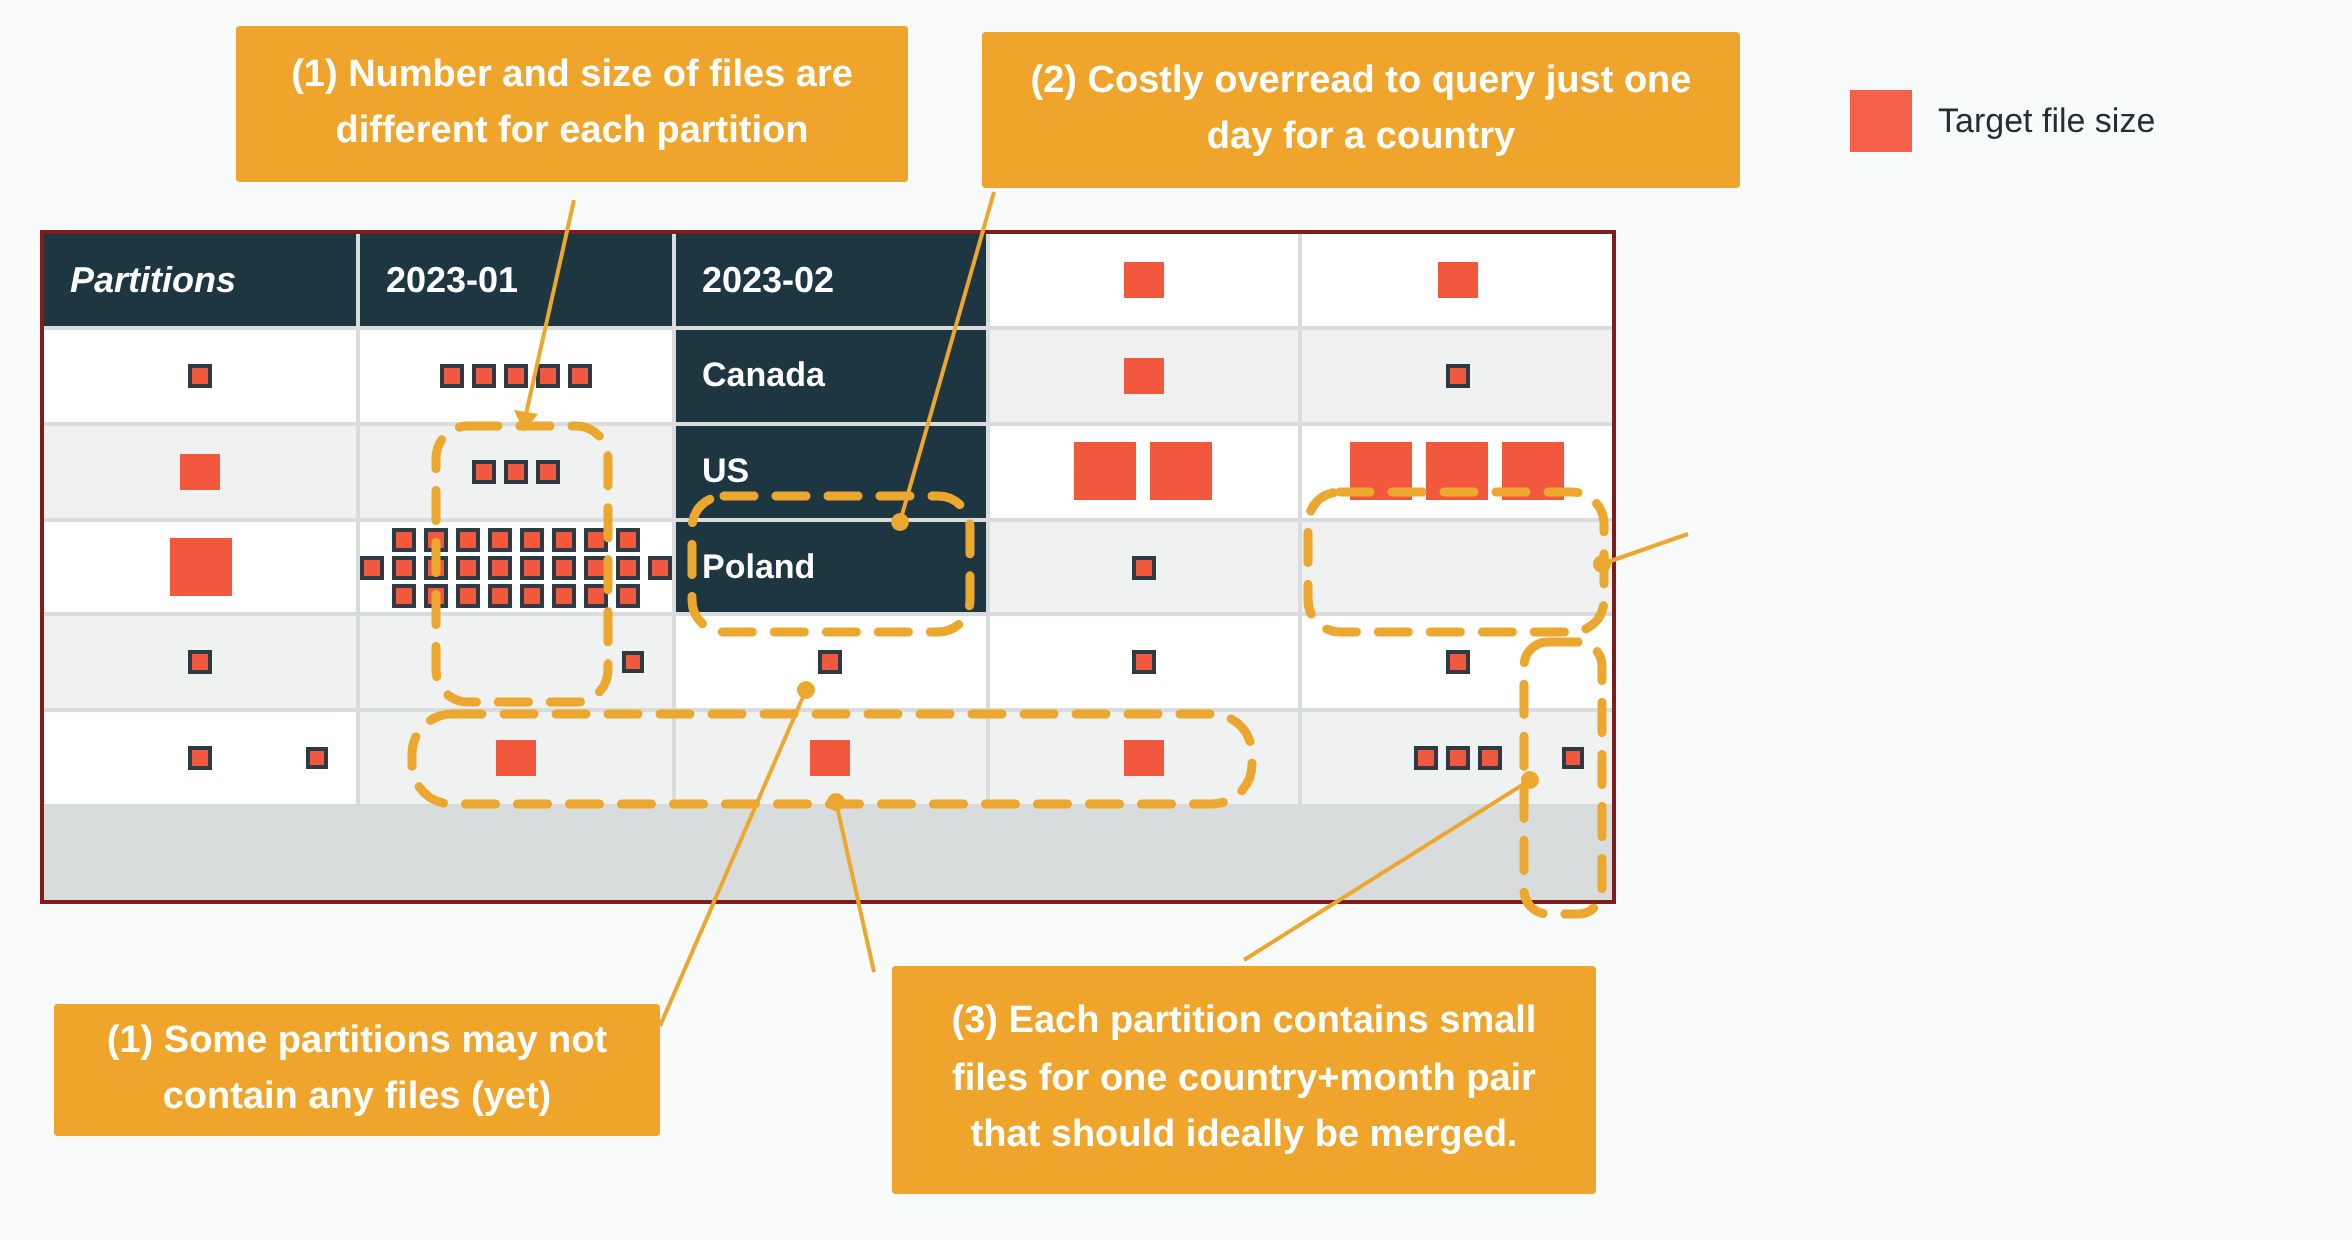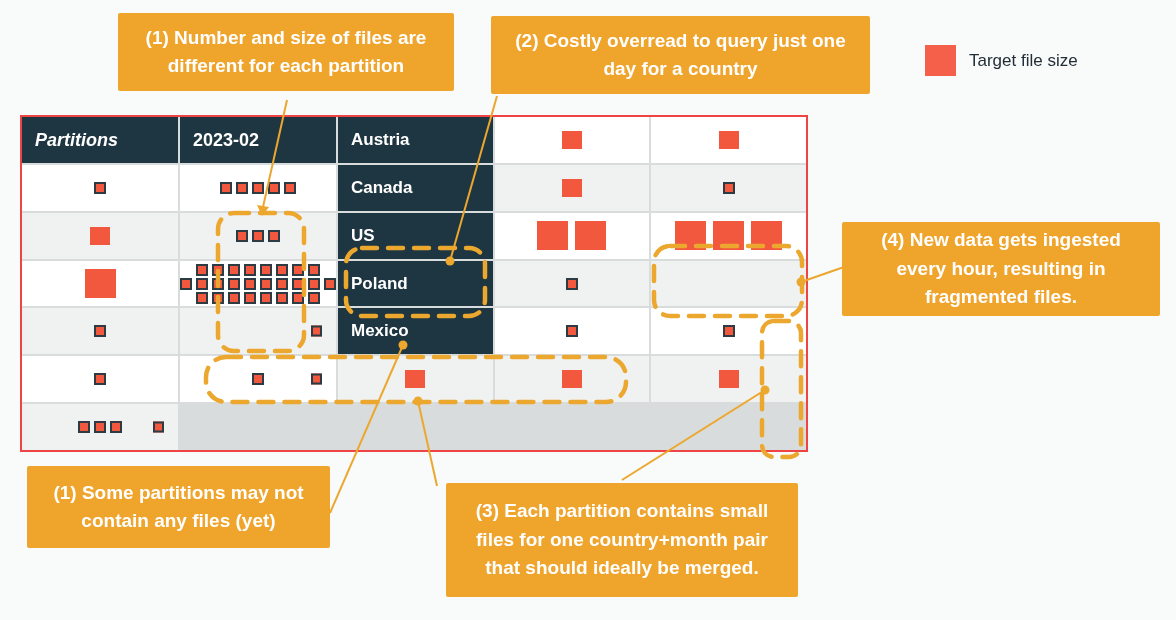--- a/index.html
+++ b/index.html
@@ -18,34 +18,34 @@
   .callout{
     position:absolute;z-index:4;
     background:#efa42c;color:#ffffff;
     display:flex;align-items:center;justify-content:center;text-align:center;
     font-size:19px;font-weight:600;line-height:1.5;
     border-radius:2px;padding:0 12px;box-sizing:border-box;
   }
   #note1top{left:118px;top:13px;width:336px;height:78px;}
   #note2{left:491px;top:16px;width:379px;height:78px;}
   #note4{left:842px;top:222px;width:318px;height:94px;}
-  #note1bottom{left:27px;top:466px;width:303px;height:82px;}
+  #note1bottom{left:27px;top:502px;width:303px;height:66px;}
   #note3{left:446px;top:483px;width:352px;height:114px;}
 
   
   .legend{position:absolute;left:890px;top:45px;display:flex;align-items:center;gap:13px;z-index:2;margin-left:35px;}
   .legend-swatch{width:31px;height:31px;background:#f4604a;}
   .legend-label{font-size:17px;color:#222f38;}
 
   
   .ptable{
     position:absolute;left:20px;top:115px;width:788px;height:337px;z-index:1;
     display:grid;grid-template-columns:156px repeat(4,1fr);
     grid-template-rows:46px repeat(6,1fr);
-    gap:2px;background:#d9dcdc;border:2px solid #ef4444;box-sizing:border-box;
+    gap:2px;background:#d9dcdc;border:2px solid #7f1d1d;box-sizing:border-box;
   }
   .hcell,.rlabel{
     background:#1e3641;color:#fff;display:flex;align-items:center;
     padding-left:13px;font-weight:bold;font-size:18px;
   }
   .hcell.first{font-style:italic;}
   .rlabel{font-size:17px;}
   .dcell{
     background:#ffffff;position:relative;
     display:flex;flex-direction:column;align-items:center;justify-content:center;gap:2px;
@@ -84,33 +84,32 @@
     <line class="lead" x1="330" y1="513" x2="403" y2="345"></line>
     <circle class="dot" cx="403" cy="345" r="4.5"></circle>
     <line class="lead" x1="437" y1="486" x2="418" y2="401"></line>
     <circle class="dot" cx="418" cy="401" r="4.5"></circle>
     <line class="lead" x1="622" y1="480" x2="765" y2="390"></line>
     <circle class="dot" cx="765" cy="390" r="4.5"></circle>
   </svg>
 
   <div class="callout" id="note1top">(1) Number and size of files are different for each partition</div>
   <div class="callout" id="note2">(2) Costly overread to query just one day for a country</div>
-  <div class="callout" id="note4">(4) New data gets ingested every hour, resulting in fragmented files.</div>
   <div class="callout" id="note1bottom">(1) Some partitions may not contain any files (yet)</div>
   <div class="callout" id="note3">(3) Each partition contains small files for one country+month pair that should ideally be merged.</div>
 
   <div class="legend">
     <span class="legend-swatch"></span>
     <span class="legend-label">Target file size</span>
   </div>
 
   <div class="ptable">
       <div class="hcell first">Partitions</div>
+      <div class="hcell">2023-01</div>
       <div class="hcell">2023-02</div>
-      <div class="rlabel">Austria</div>
       <div class="dcell">
         <div class="sqrow">
           <span class="sq md"></span>
         </div>
       </div>
       <div class="dcell">
         <div class="sqrow">
           <span class="sq md"></span>
         </div>
       </div>
@@ -212,21 +211,20 @@
       </div>
       <div class="dcell alt"></div>
       <div class="dcell alt">
         <div class="sqrow tight">
           <span class="sq sm"></span>
         </div>
       </div>
       <div class="dcell alt">
         <span class="sq edge"></span>
       </div>
-      <div class="rlabel">Mexico</div>
       <div class="dcell">
         <div class="sqrow tight">
           <span class="sq sm"></span>
         </div>
       </div>
       <div class="dcell">
         <div class="sqrow tight">
           <span class="sq sm"></span>
         </div>
       </div>

